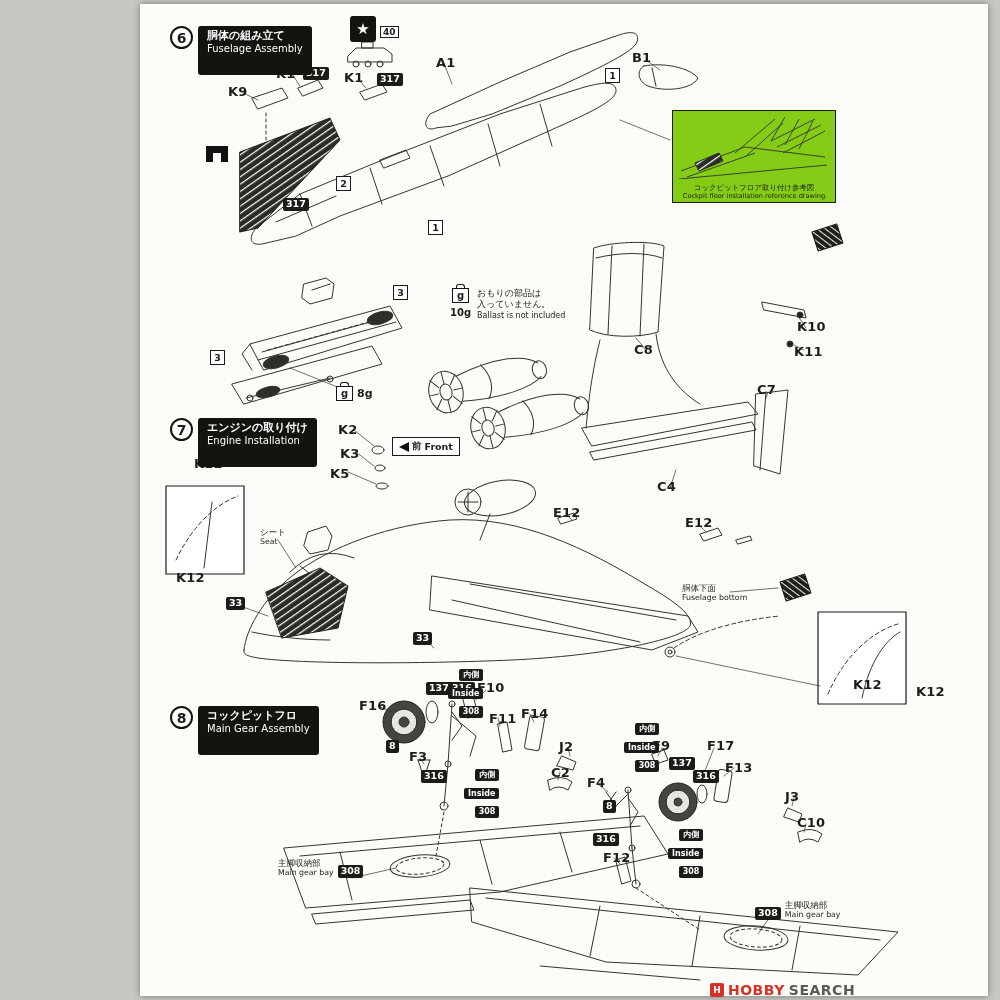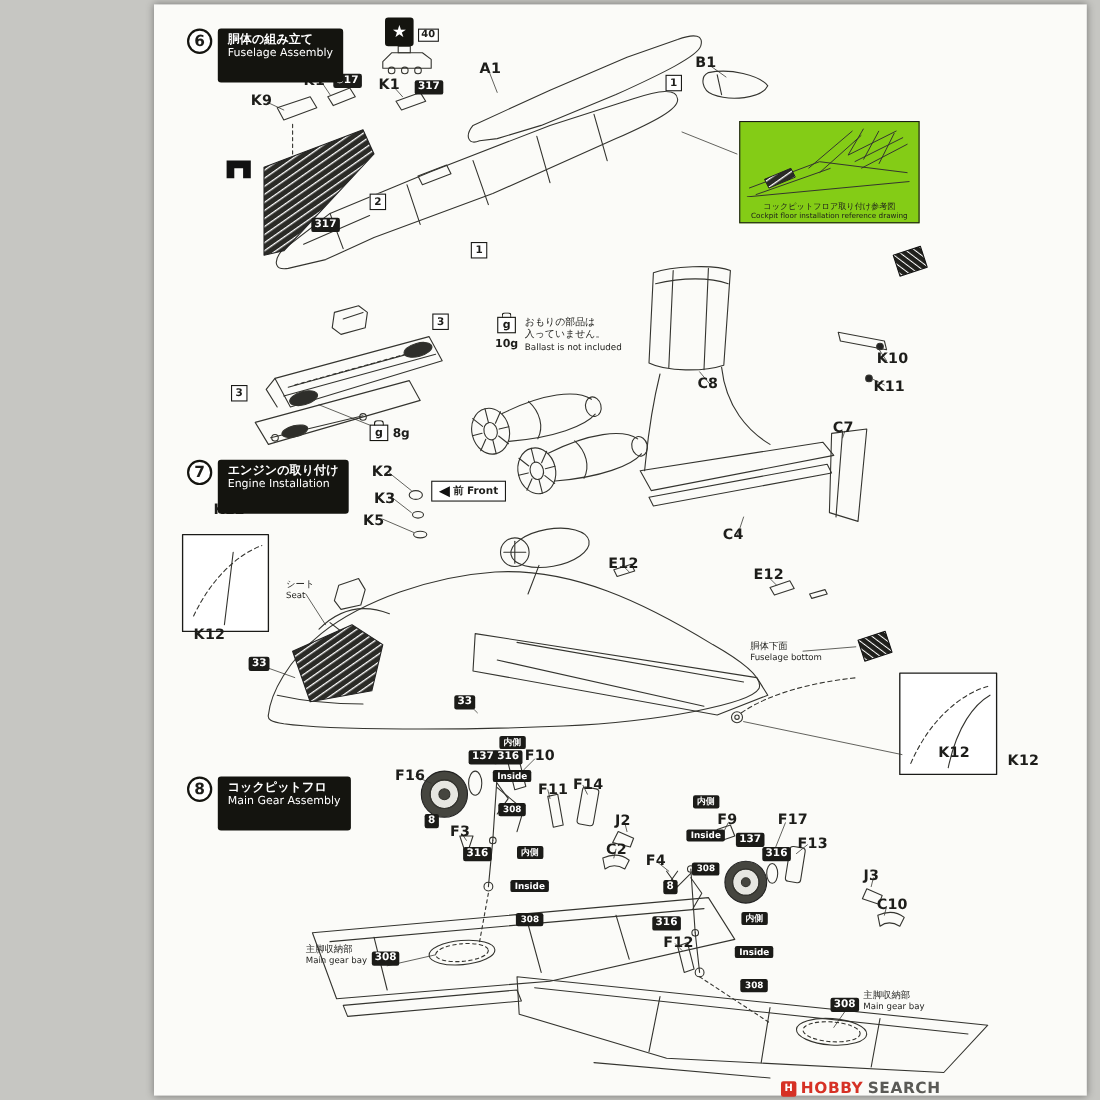--- a/index.html
+++ b/index.html
@@ -4,21 +4,21 @@
 <style>
   html,body{margin:0;padding:0;background:#c6c6c2;font-family:"DejaVu Sans",sans-serif;color:#1d1d1a;}
   #canvas{position:relative;width:1000px;height:1000px;overflow:hidden;background:#c6c6c2;}
   #paper{position:absolute;left:140px;top:4px;width:848px;height:992px;background:#fbfbf8;box-shadow:0 0 7px rgba(0,0,0,.4);}
   svg.art{position:absolute;left:0;top:0;}
   .lbl{position:absolute;white-space:nowrap;z-index:5;}
   .k-p{font-size:13px;font-weight:700;letter-spacing:.2px;}
   .k-b{background:#1b1b18;color:#fff;font-size:9.5px;font-weight:700;padding:1px 3px;border-radius:2px;line-height:1.15;}
   .k-s{width:13px;height:13px;border:1.4px solid #1b1b18;background:#fff;font-size:9.5px;font-weight:700;display:flex;align-items:center;justify-content:center;}
   .k-w{border:1px solid #1b1b18;background:#fff;font-size:9px;font-weight:700;padding:0 2px;}
-  .inside-badge{position:absolute;z-index:5;display:flex;flex-direction:column;align-items:center;gap:19px;}
+  .inside-badge{position:absolute;z-index:5;display:flex;flex-direction:column;align-items:flex-end;gap:7px;}
   .ib{background:#1b1b18;color:#fff;font-size:8px;font-weight:700;text-align:center;padding:1px 4px;border-radius:2px;line-height:1.2;}
   .step{position:absolute;display:flex;align-items:flex-start;gap:5px;z-index:6;}
   .step-circle{width:23px;height:23px;border:2.2px solid #14140f;border-radius:50%;display:flex;align-items:center;justify-content:center;font-weight:700;font-size:14px;background:#fff;box-sizing:border-box;}
   .step-box{background:#14140f;color:#fff;border-radius:3px;padding:3px 9px 20px;}
   .step-jp{font-size:11px;font-weight:700;line-height:1.25;}
   .step-en{font-size:10px;line-height:1.2;}
   .note-box{position:absolute;border:1.3px solid #1b1b18;background:#fff;padding:3px 7px;z-index:6;}
   .note-jp{font-size:10.5px;line-height:1.3;}
   .note-en{font-size:10px;line-height:1.2;}
   .small-note{position:absolute;font-size:7.6px;line-height:1.25;z-index:5;}

